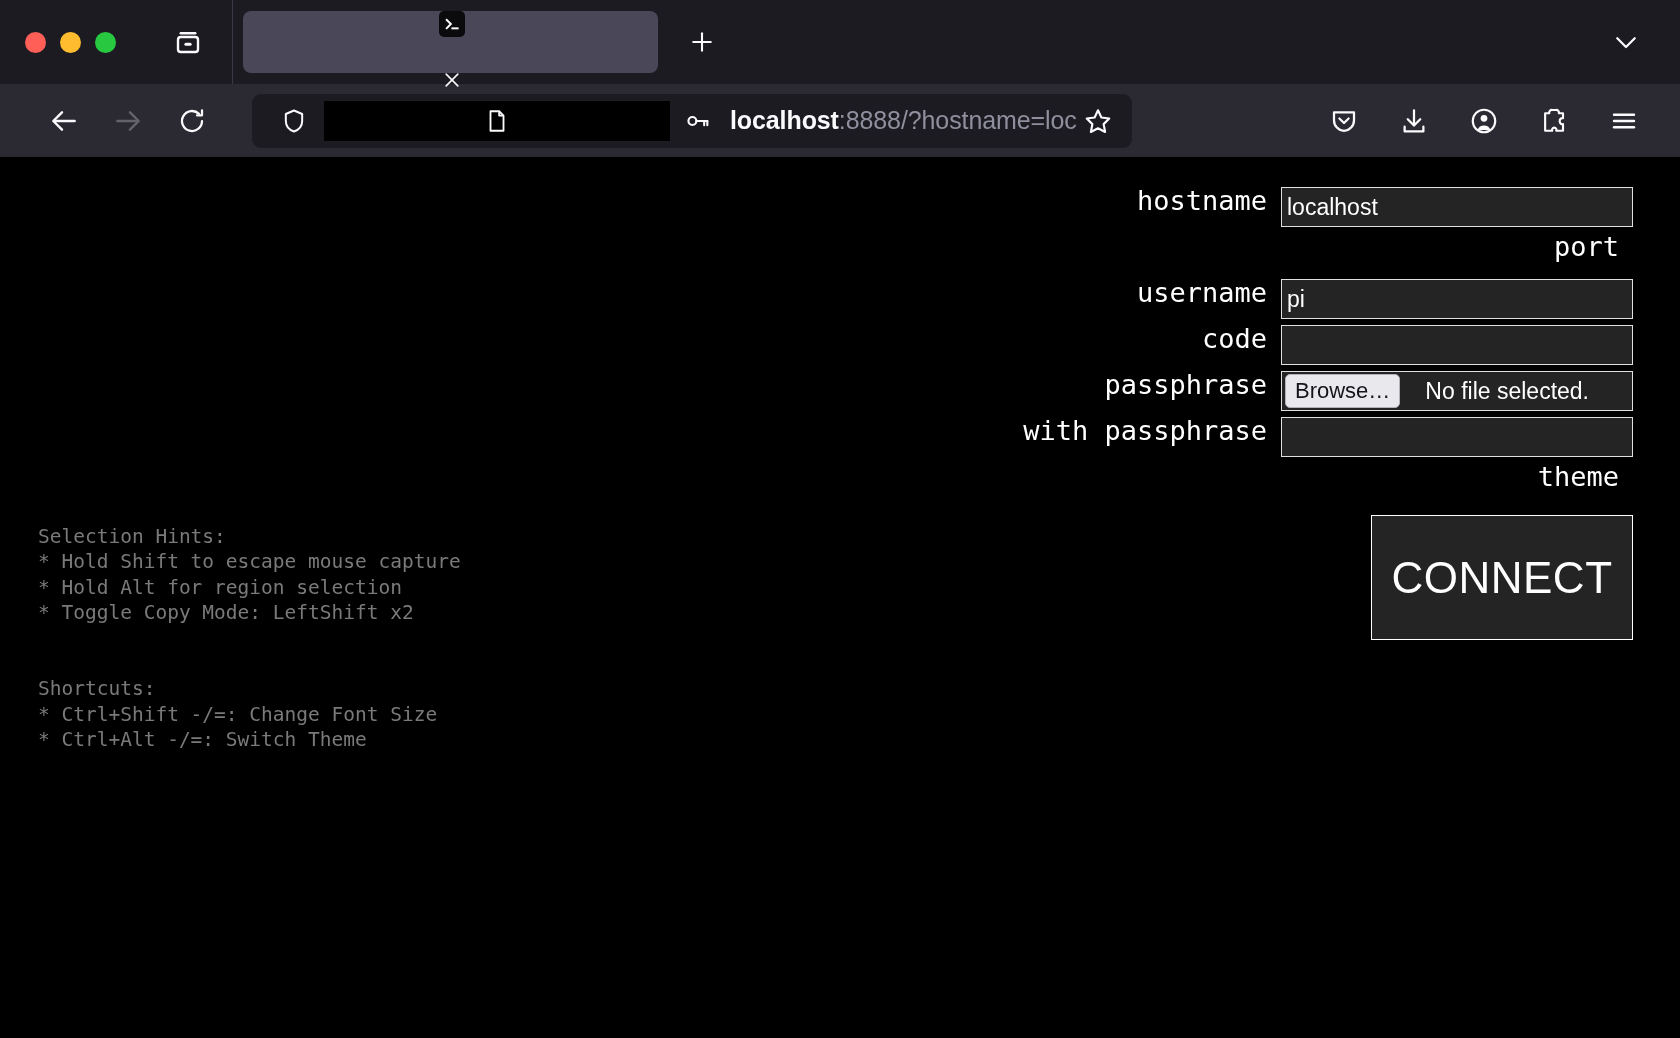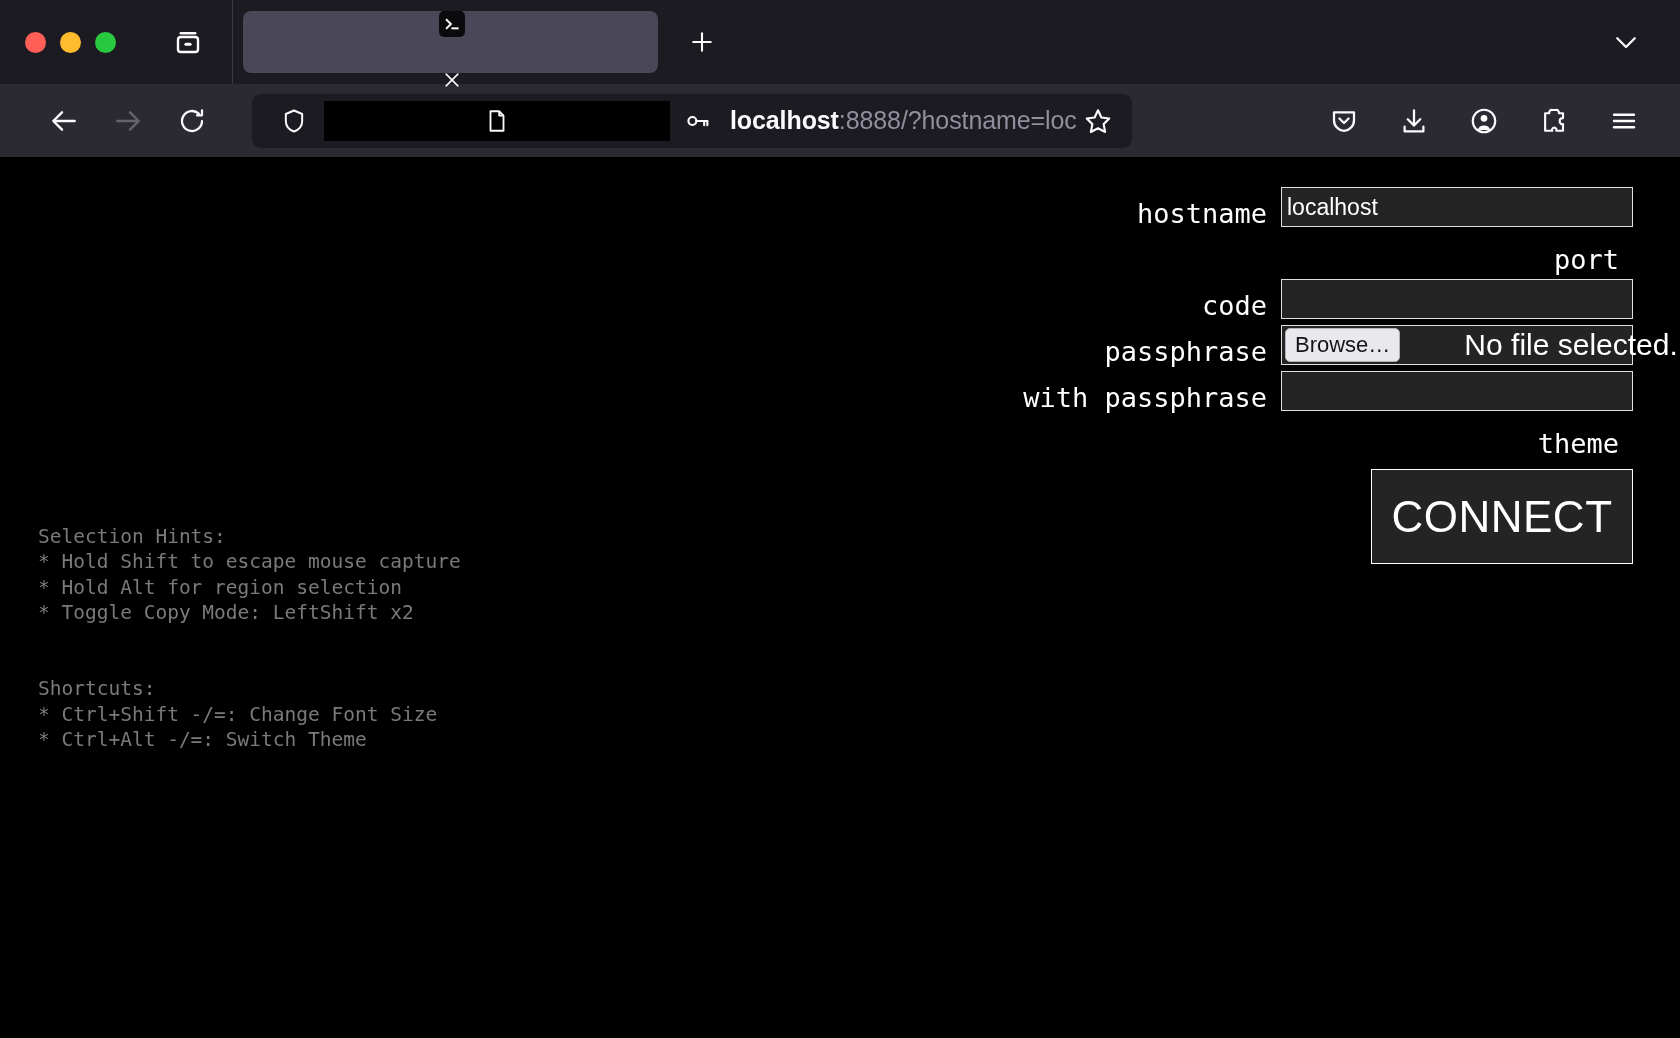--- a/index.html
+++ b/index.html
@@ -187,21 +187,21 @@
 
   .form {
     position: absolute;
     right: 47px;
     top: 30px;
     width: 633px;
   }
 
   .row {
     display: flex;
-    align-items: flex-end;
+    align-items: flex-start;
     justify-content: flex-end;
     margin-bottom: 6px;
     height: 40px;
   }
   .row-label {
     font-family: "DejaVu Sans Mono", monospace;
     font-size: 27px;
     color: #ffffff;
     text-align: right;
     padding-right: 14px;
@@ -259,35 +259,34 @@
     color: #15141a;
     font-family: "Liberation Sans", sans-serif;
     font-size: 22px;
     padding: 0 9px;
     display: flex;
     align-items: center;
     line-height: 1;
   }
   .file-label {
     color: #ffffff;
-    font-size: 30px;
+    font-size: 23px;
     padding-left: 13px;
     white-space: nowrap;
     line-height: 1;
-    margin-left: 39px;
   }
 
   .connect-row {
     display: flex;
     justify-content: flex-end;
     margin-top: 12px;
   }
   .connect-btn {
     width: 262px;
-    height: 95px;
+    height: 125px;
     background: #242424;
     border: 1px solid #ffffff;
     color: #ffffff;
     font-family: "Liberation Sans", sans-serif;
     font-size: 44px;
     display: flex;
     align-items: center;
     justify-content: center;
     letter-spacing: .5px;
   }
@@ -478,20 +477,26 @@
         <div class="row-label">hostname</div>
         <div class="field">
           <span class="val">localhost</span>
         </div>
       </div>
 
       <div class="row">
         <div class="row-label">port</div>
       </div>
 
+      <div class="row">
+        <div class="row-label">username</div>
+        <div class="field">
+          <span class="val">pi</span>
+        </div>
+      </div>
 
 
       <div class="row">
         <div class="row-label">code</div>
         <div class="field">
           <span class="val"></span>
         </div>
       </div>
 
       <div class="row">

